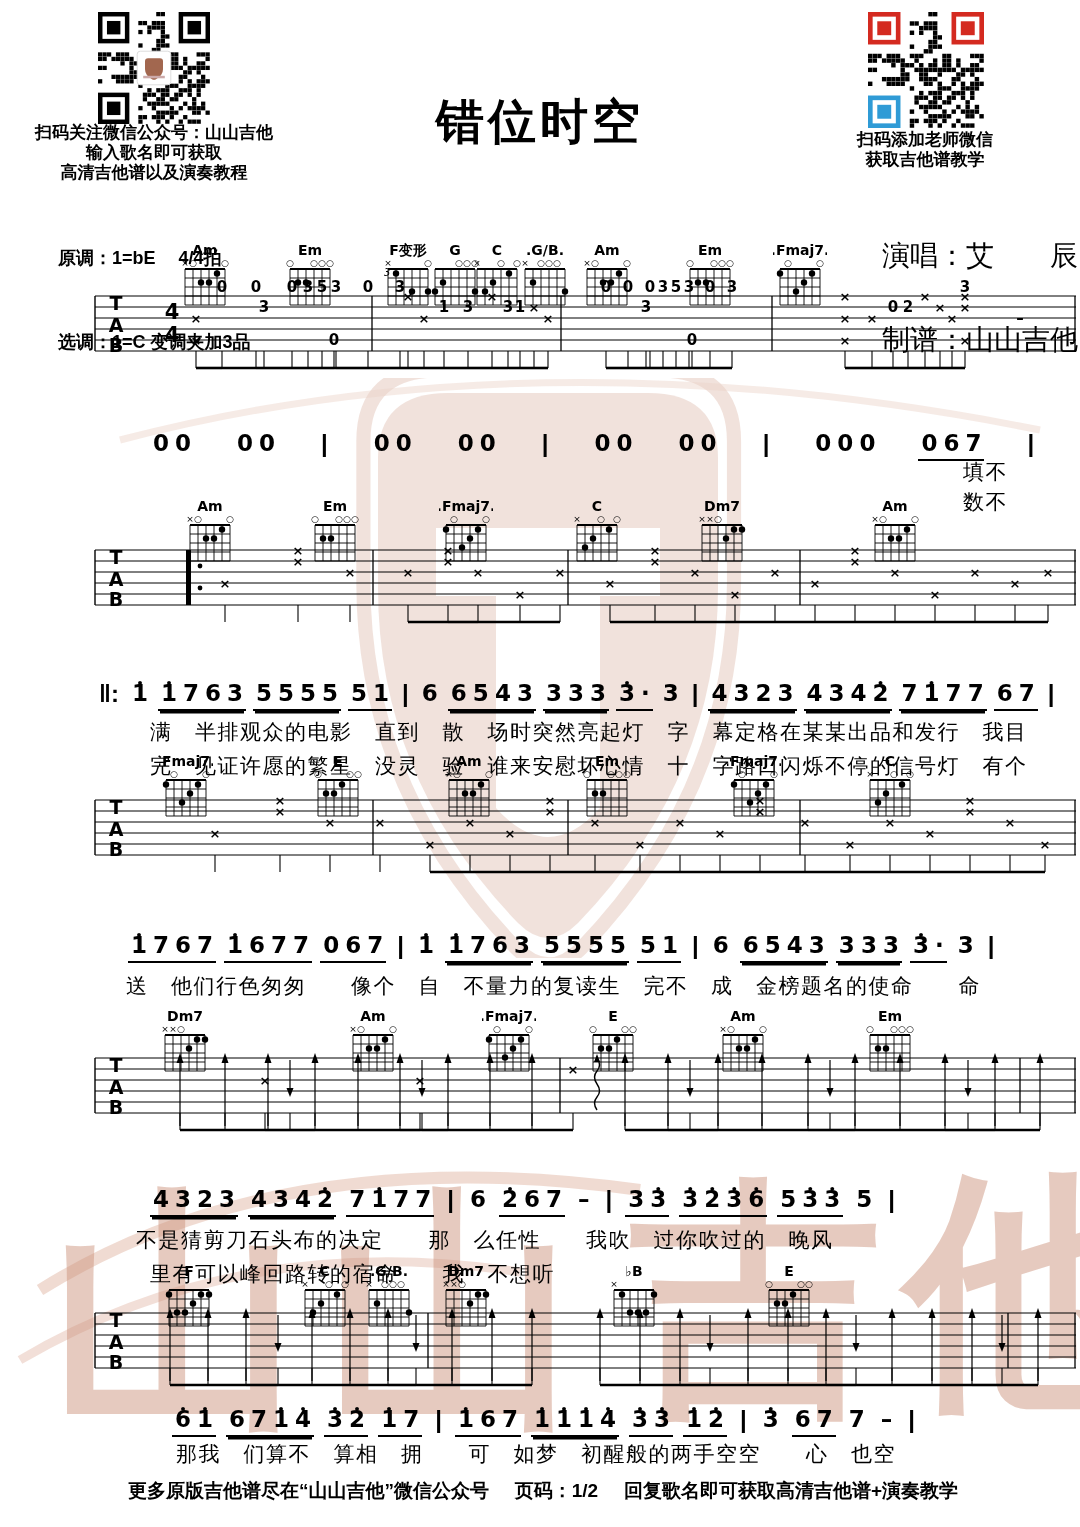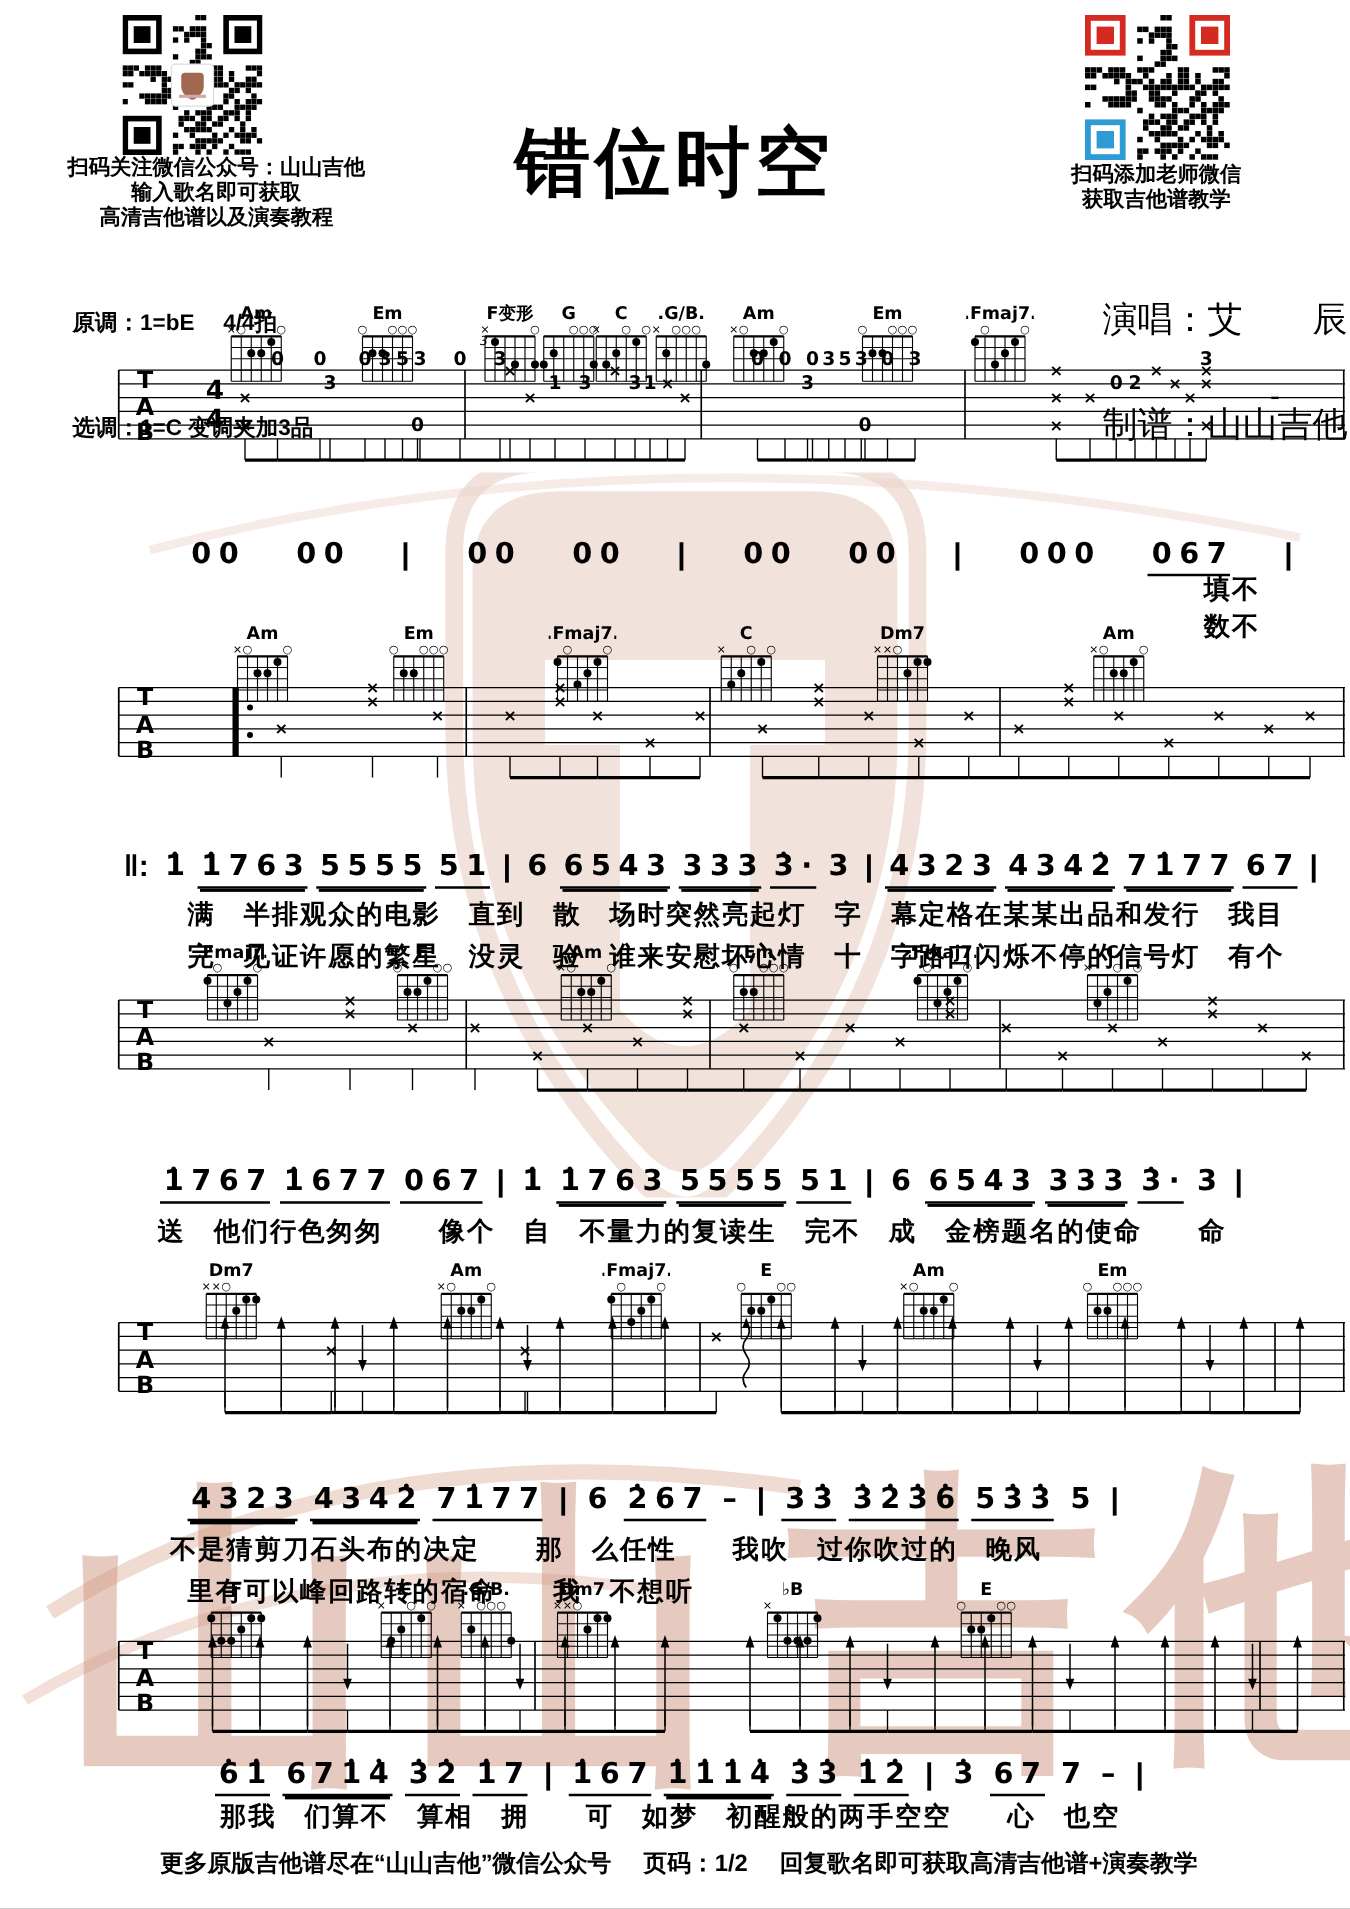--- a/index.html
+++ b/index.html
@@ -5,22 +5,22 @@
   html,body{margin:0;padding:0;background:#888;}
   #page{position:relative;width:1080px;height:1527px;background:#ffffff;overflow:hidden;
         font-family:"Liberation Sans",sans-serif;color:#000;}
   .abs{position:absolute;}
   .wm-char{position:absolute;font-weight:bold;font-size:252px;line-height:1;
            color:rgba(203,144,122,0.48);font-family:"Liberation Sans",sans-serif;}
   .qr-caption{font-weight:bold;font-size:17px;line-height:20px;text-align:center;}
   .keyinfo{font-weight:bold;font-size:18px;line-height:28px;white-space:pre;}
   .credits{font-weight:normal;font-size:28px;line-height:28px;white-space:pre;margin-left:42px;}
   #title{left:0;right:0;top:90px;text-align:center;font-family:Liberation Serif, serif;
-         font-weight:900;font-size:60px;letter-spacing:4px;}
-  .lyric{font-weight:bold;font-size:21px;white-space:pre;letter-spacing:1.5px;line-height:24px;}
+         font-weight:900;font-size:48px;letter-spacing:4px;}
+  .lyric{font-weight:normal;font-size:21px;white-space:pre;letter-spacing:1.5px;line-height:24px;}
   .melody{position:absolute;display:flex;align-items:flex-start;}
   .grp{display:flex;padding-bottom:2px;}
   .u1{border-bottom:2.5px solid #000;}
   .u2{border-bottom:2.5px solid #000;box-shadow:0 4.5px 0 -2px #000;}
   .note{position:relative;font-weight:bold;font-size:23px;line-height:27px;
         font-family:"DejaVu Sans",sans-serif;padding:0 3px;}
   .note.hi::before{content:"\2022";position:absolute;top:-10px;left:50%;transform:translateX(-50%);
         font-size:11px;}
   .bar{font-weight:bold;font-size:24px;line-height:27px;padding:0 3px;}
   .footer{display:flex;justify-content:space-between;font-weight:bold;font-size:19px;}
@@ -238,21 +238,21 @@
         <rect x="80.64000000000001" y="0" width="31.360000000000003" height="31.360000000000003" fill="#000000"></rect>
         <rect x="85.12000000000002" y="4.48" width="22.400000000000002" height="22.400000000000002" fill="#fff"></rect>
         <rect x="89.60000000000002" y="8.96" width="13.440000000000001" height="13.440000000000001" fill="#000000"></rect>
         <rect x="0" y="80.64000000000001" width="31.360000000000003" height="31.360000000000003" fill="#000000"></rect>
         <rect x="4.48" y="85.12000000000002" width="22.400000000000002" height="22.400000000000002" fill="#fff"></rect>
         <rect x="8.96" y="89.60000000000002" width="13.440000000000001" height="13.440000000000001" fill="#000000"></rect>
         <rect x="39.2" y="39.2" width="33.6" height="33.6" fill="#fff" stroke="#dddddd" stroke-width="1" rx="3"></rect>
         <path d="M50,46.2 h12 q3,0 3,3 v8 q0,6 -7,10 q-2,1 -4,0 q-7,-4 -7,-10 v-8 q0,-3 3,-3 z" fill="#a2674f"></path>
         <rect x="45.2" y="63.80000000000001" width="21.6" height="2.5" fill="#caa"></rect>
       </svg></div>
-  <div class="abs qr-caption" style="left:33px;top:124px;width:280px;">
+  <div class="abs qr-caption" style="left:14px;top:124px;width:280px;font-family:Liberation Mono, monospace;">
     <div>扫码关注微信公众号：山山吉他</div>
     <div>输入歌名即可获取</div>
     <div>高清吉他谱以及演奏教程</div>
   </div>
 
   <div class="abs" id="title">错位时空</div>
 
   <div class="abs" id="qr-right" style="left:868px;top:12px;"><svg width="116" height="116" viewBox="0 0 116 116">
         <rect x="60.31999999999999" y="0" width="4.4079999999999995" height="4.4079999999999995" fill="#000"></rect>
         <rect x="64.96" y="0" width="4.4079999999999995" height="4.4079999999999995" fill="#000"></rect>

